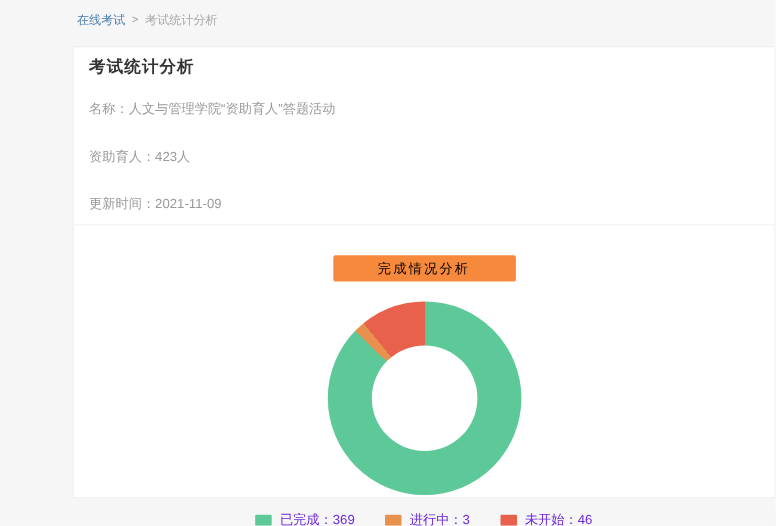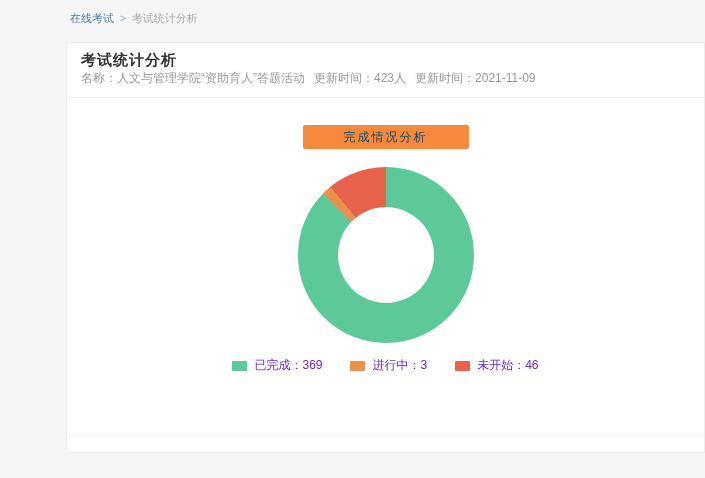--- a/index.html
+++ b/index.html
@@ -42,43 +42,44 @@
     padding: 8px 14px 10px 14px;
     border-bottom: 1px solid #f0f0f0;
   }
   .card-title {
     font-size: 15px;
     font-weight: 600;
     color: #333333;
     letter-spacing: 1px;
   }
   .card-meta {
-    margin-top: 0;
+    margin-top: 21px;
     display: flex;
-    gap: 9px;
+    gap: 26px;
     font-size: 12px;
     color: #9a9a9a;
     white-space: nowrap;
+    flex-direction: column;
   }
 
   
   .chart-area {
     flex: 1;
     display: flex;
     flex-direction: column;
     align-items: center;
   }
   .chart-button {
     margin-top: 27px;
     width: 166px;
     height: 24px;
     background: #f6893b;
     border: none;
     border-radius: 2px;
-    color: #0c4a6e;
+    color: #000000;
     font-size: 12px;
     letter-spacing: 2px;
     cursor: pointer;
     font-family: inherit;
   }
   .donut-wrap {
     margin-top: 18px;
     width: 176px;
     height: 176px;
     position: relative;
@@ -133,21 +134,21 @@
   <a>在线考试</a>
   <span class="sep">&gt;</span>
   <span class="current">考试统计分析</span>
 </nav>
 
 <section class="card">
   <div class="card-header">
     <div class="card-title">考试统计分析</div>
     <div class="card-meta">
       <span>名称：人文与管理学院“资助育人”答题活动</span>
-      <span>更新时间：423人</span>
+      <span>资助育人：423人</span>
       <span>更新时间：2021-11-09</span>
     </div>
   </div>
 
   <div class="chart-area">
     <button class="chart-button">完成情况分析</button>
 
     <div class="donut-wrap">
       <div class="donut" style="background: conic-gradient(rgb(93, 200, 152) 0deg, rgb(93, 200, 152) 314.04deg, rgb(232, 145, 78) 314.04deg, rgb(232, 145, 78) 320.85deg, rgb(231, 97, 76) 320.85deg, rgb(231, 97, 76) 360deg);"></div>
     </div>

